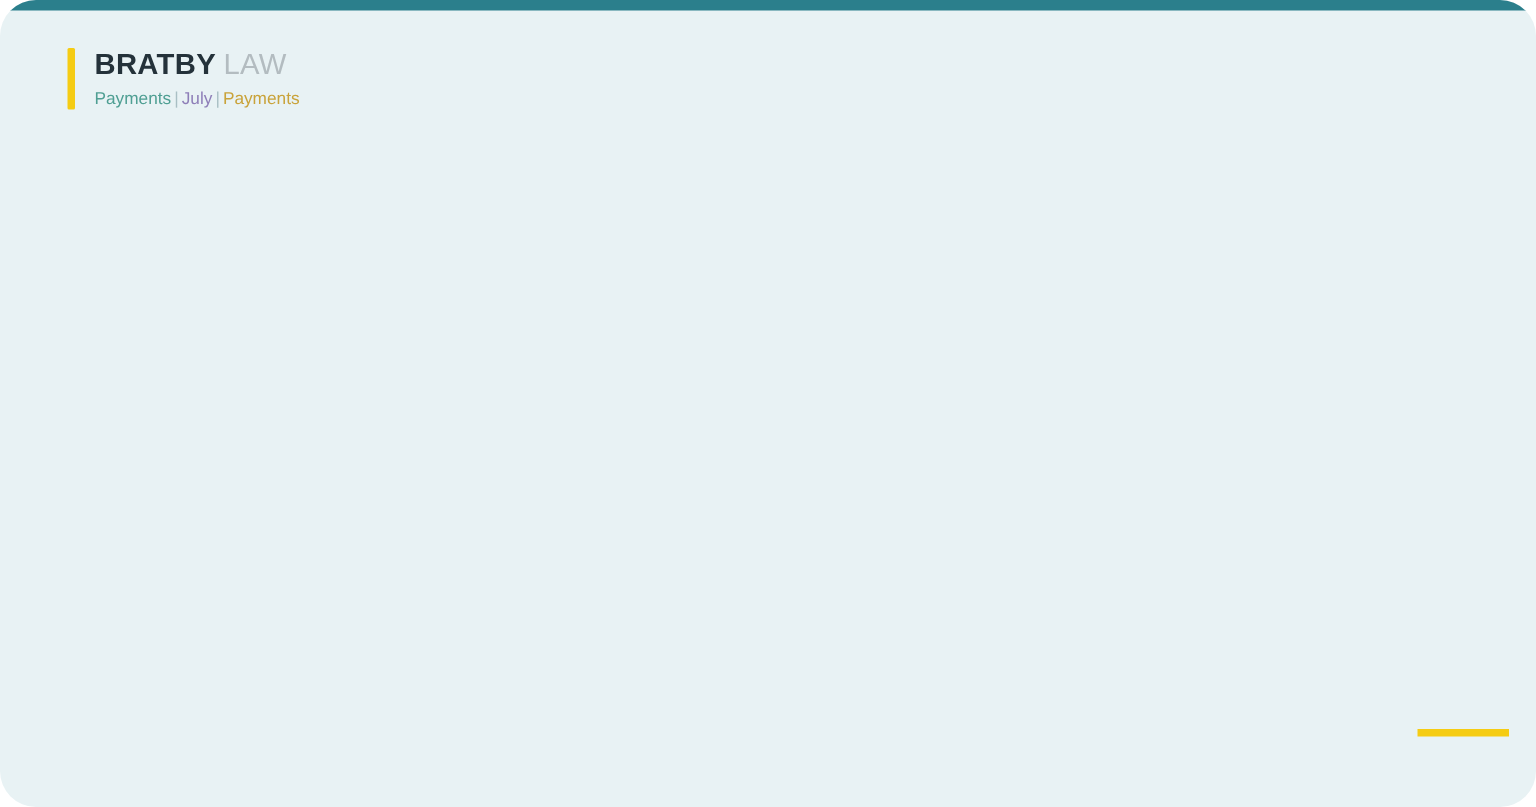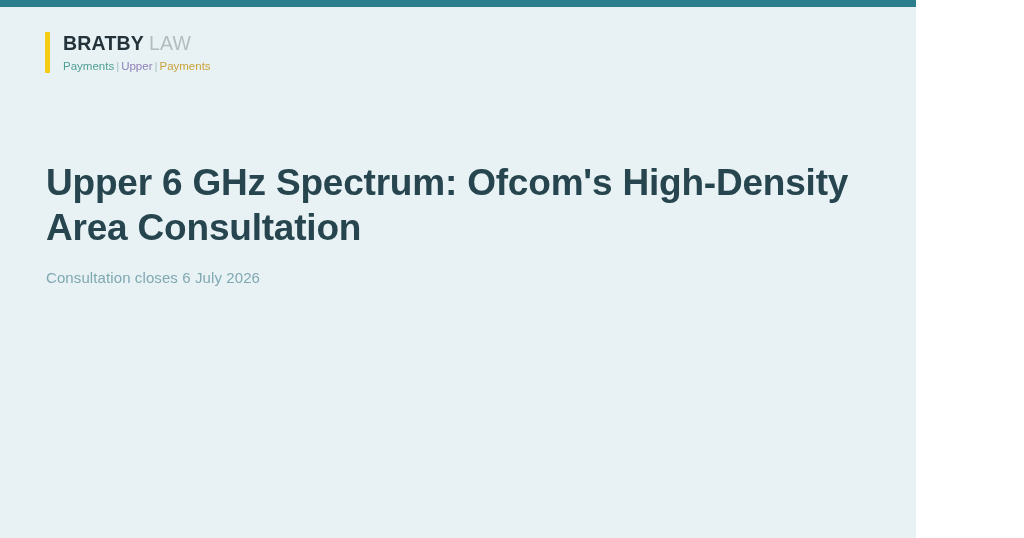--- a/index.html
+++ b/index.html
@@ -7,25 +7,26 @@
     margin: 0;
     padding: 0;
   }
   body {
     background: #ffffff;
     font-family: "Liberation Sans", sans-serif;
   }
 
   .slide {
     position: relative;
-    width: 916px;
+    width: 1024px;
     height: 538px;
     background: #e8f2f4;
     overflow: hidden;
     box-sizing: border-box;
+    border-radius: 24px;
   }
 
   
   .top-bar {
     position: absolute;
     top: 0;
     left: 0;
     width: 1024px;
     height: 7px;
     background: #2b7f8c;
@@ -135,26 +136,22 @@
 
   <div class="top-bar"></div>
 
   <div class="brand">
     <div class="brand-rule"></div>
     <div class="brand-text">
       <div class="brand-name">
         <span class="bold">BRATBY</span><span class="light">LAW</span>
       </div>
       <div class="brand-tagline">
-        <span class="t-telecoms">Payments</span><span class="t-sep">|</span><span class="t-data">Upper</span><span class="t-sep">|</span><span class="t-payments">Payments</span>
+        <span class="t-telecoms">Payments</span><span class="t-sep">|</span><span class="t-data">July</span><span class="t-sep">|</span><span class="t-payments">Payments</span>
       </div>
     </div>
   </div>
 
 
-  <div class="title-block">
-    <h1 class="slide-title">Upper 6 GHz Spectrum: Ofcom's High-Density Area Consultation</h1>
-    <p class="slide-subtitle">Consultation closes 6 July 2026</p>
-  </div>
 
   <div class="accent-rule"></div>
 
 </div>
 
 </body></html>

